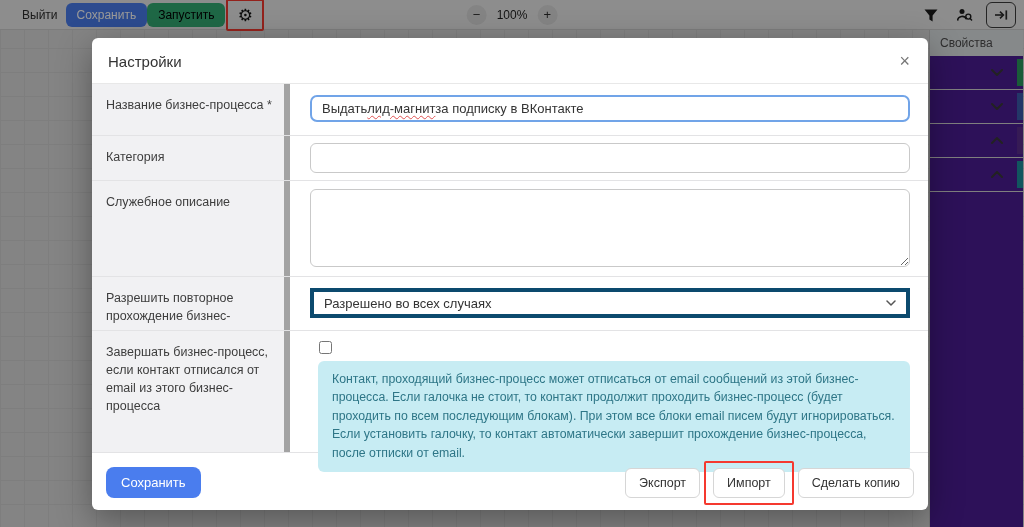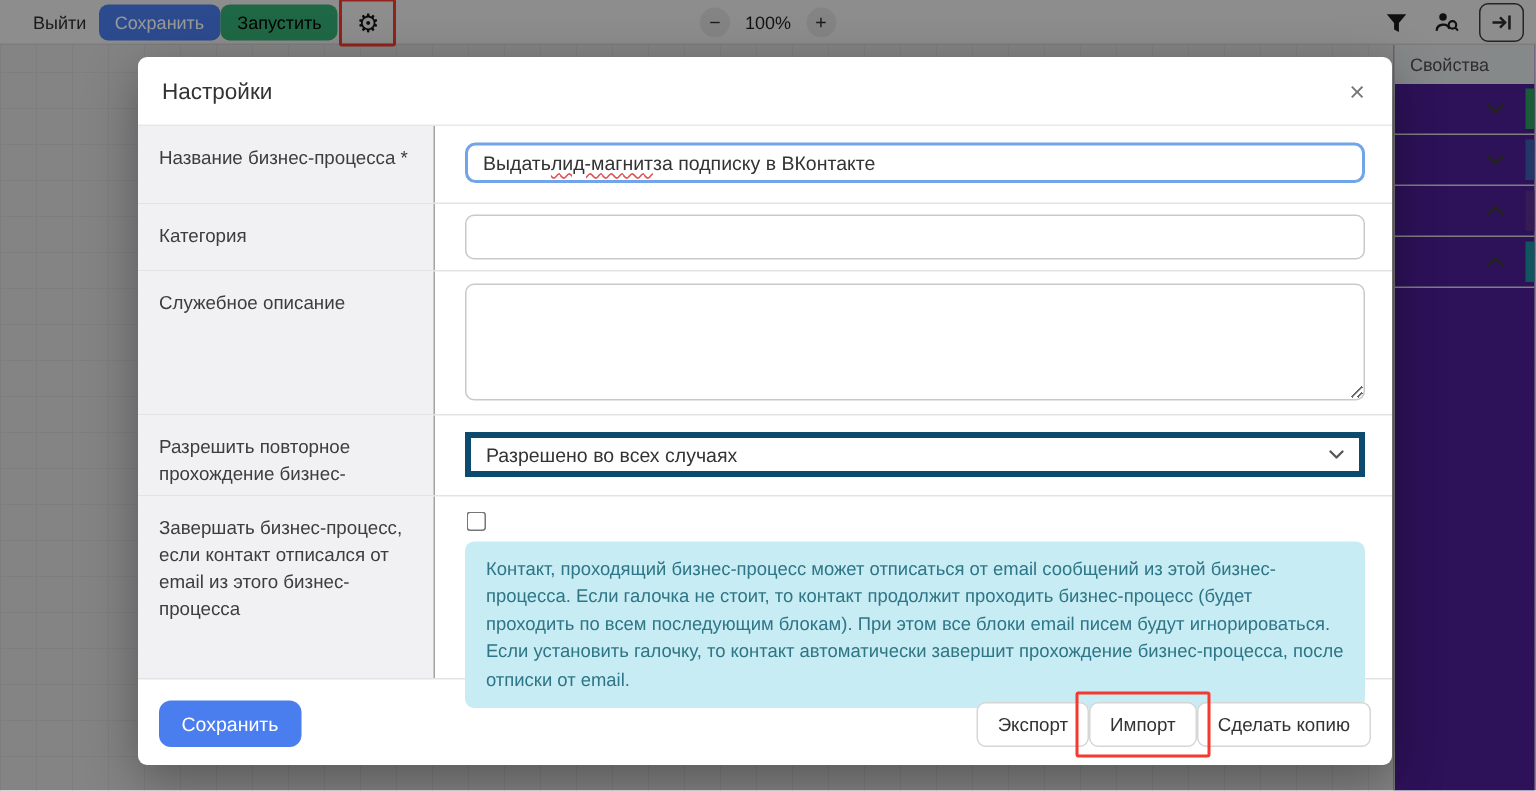--- a/index.html
+++ b/index.html
@@ -48,42 +48,42 @@
   .modal { position:absolute; left:92px; top:38px; width:836px; height:472px; background:#fff;
            border-radius:6px; box-shadow:0 10px 34px rgba(0,0,0,0.35); z-index:20;
            display:flex; flex-direction:column; }
   .modal-header { position:relative; padding:15px 16px 12px; border-bottom:1px solid #e8e8e8; }
   .modal-title { font-size:15px; color:#333; font-weight:500; }
   .modal-close { position:absolute; right:14px; top:11px; font-size:18px; color:#777; padding:2px 4px; }
 
   .form-row { display:flex; border-bottom:1px solid #e3e3e5; }
   .row-h52 { height:52px; } .row-h45 { height:45px; } .row-h96 { height:96px; }
   .row-h54 { height:54px; } .row-h122 { height:122px; }
-  .row-label { flex:0 0 198px; background:#f1f1f3; border-right:1px solid #a3a3a3;
+  .row-label { flex:0 0 198px; background:#f1f1f3; border-right:6px solid #a3a3a3;
                padding:12px 12px 10px 14px; font-size:12.5px; color:#3d3d3d; line-height:1.45; }
   .row-field { flex:1; padding:11px 18px 10px 20px; }
 
   .fake-input { width:100%; height:27px; border:2px solid var(--focus-border); border-radius:7px;
                 display:flex; align-items:center; padding:0 10px; font-size:13px; color:#333;
                 white-space:nowrap; overflow:hidden; cursor:text; }
   .misspell { text-decoration:underline wavy #e05252; text-decoration-thickness:1px; text-underline-offset:2px; }
   .text-input { width:100%; height:30px; border:1px solid #c9c9c9; border-radius:6px; padding:0 10px;
                 font-size:13px; color:#333; outline:none; font-family:inherit; }
   .textarea { width:100%; height:78px; border:1px solid #c9c9c9; border-radius:6px; padding:6px 10px;
               font-size:13px; color:#333; outline:none; font-family:inherit; }
   .fake-select { width:100%; height:30px; border:4px solid #0c4a6e; border-radius:0;
                  display:flex; align-items:center; justify-content:space-between; padding:0 10px;
                  font-size:13px; color:#333; cursor:pointer; }
   .checkbox { width:13px; height:13px; margin:1px 0 7px 1px; cursor:pointer; }
   .info-box { background:var(--info-bg); border-radius:6px; padding:9px 14px 10px;
               font-size:12.3px; line-height:1.5; color:var(--info-text); }
 
   .modal-footer { margin-top:auto; padding:12px 14px; display:flex; align-items:center; }
   .btn-primary { background:var(--accent-blue); color:#fff; border-radius:8px; padding:8px 15px; font-size:13px; }
-  .footer-right { margin-left:auto; display:flex; align-items:center; }
+  .footer-right { margin-left:auto; display:flex; align-items:center; gap:13px; }
   .btn-secondary { background:#fff; border:1px solid #d6d6d6; border-radius:6px; padding:7px 13px;
                    font-size:12.5px; color:#333; }
   .import-wrap { position:relative; }
 
   
   .annotation { position:absolute; border:2px solid var(--annotation-red); border-radius:2px;
                 z-index:50; pointer-events:none; }
   .gear-annotation { inset:-3px -7px; }
   .import-annotation { inset:-7px -9px; }
 </style>
@@ -197,21 +197,21 @@
         <span>Разрешено во всех случаях</span>
         <svg width="10" height="6" viewBox="0 0 10 6">
             <polyline points="1,1 5,5 9,1" fill="none" stroke="#555" stroke-width="1.5" stroke-linecap="round" stroke-linejoin="round"></polyline>
           </svg>
       </div>
     </div>
   </div>
 
   <div class="form-row row-h122">
     <div class="row-label">Завершать бизнес-процесс, если контакт отписался от email из этого бизнес-процесса</div>
-    <div class="row-field" style="padding-top:9px;">
+    <div class="row-field" style="padding-top:9px;margin-left:8px;">
       <input class="checkbox" type="checkbox" style="">
       <div class="info-box">Контакт, проходящий бизнес-процесс может отписаться от email сообщений из этой бизнес-процесса. Если галочка не стоит, то контакт продолжит проходить бизнес-процесс (будет проходить по всем последующим блокам). При этом все блоки email писем будут игнорироваться. Если установить галочку, то контакт автоматически завершит прохождение бизнес-процесса, после отписки от email.</div>
     </div>
   </div>
 
   <div class="modal-footer">
     <button class="btn-primary">Сохранить</button>
     <div class="footer-right">
       <button class="btn-secondary">Экспорт</button>
       <div class="import-wrap">

